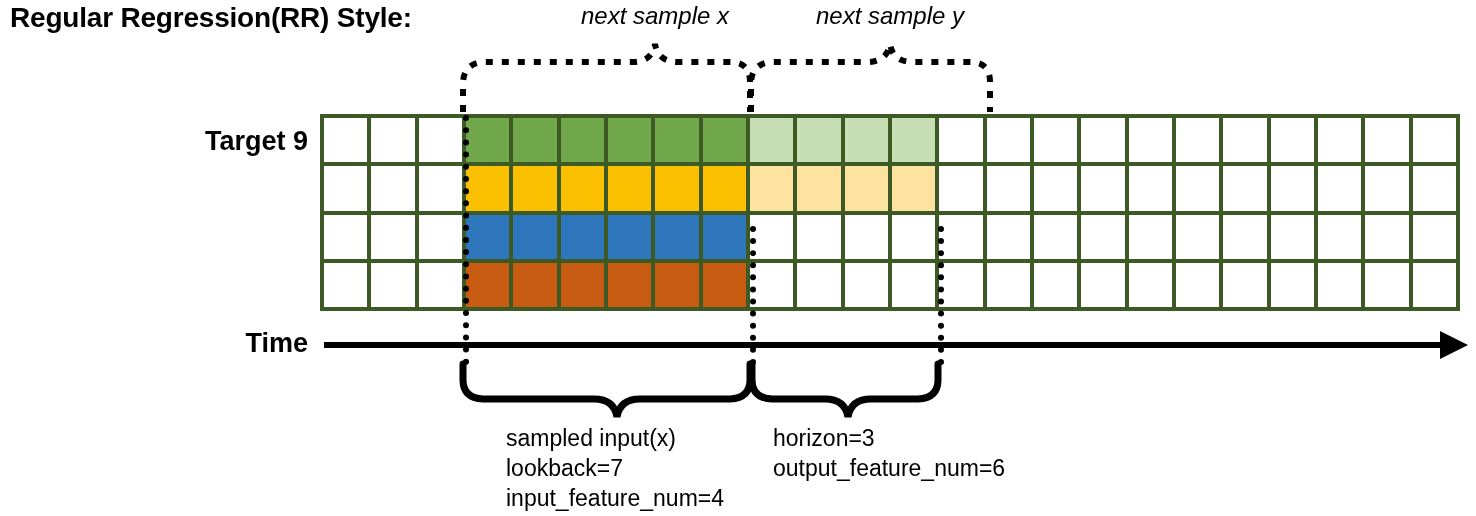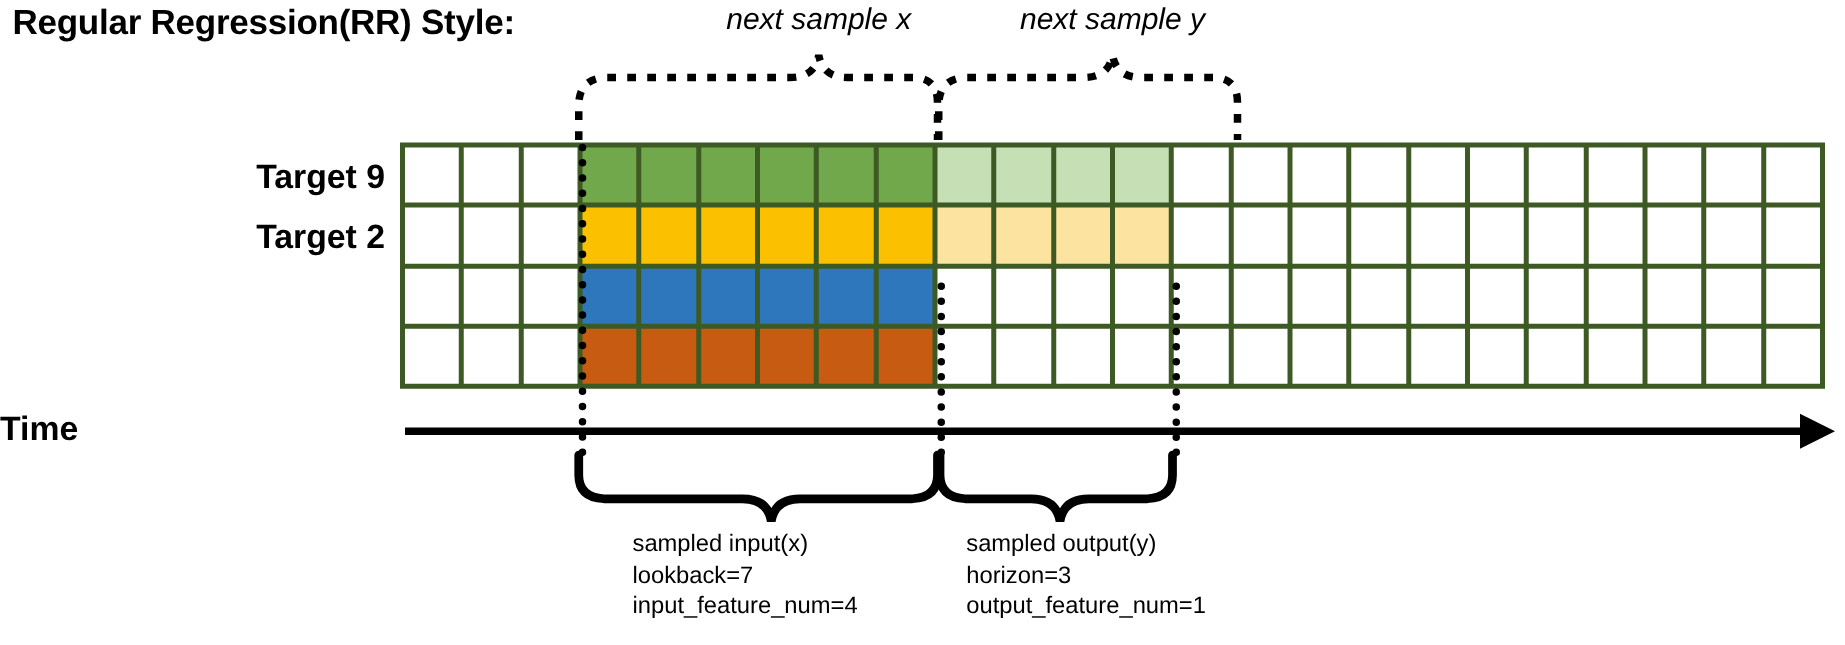--- a/index.html
+++ b/index.html
@@ -48,20 +48,21 @@
     left: 0;
     top: 115px;
     width: 308px;
     height: 196px;
   }
   #time-label {
     position: absolute;
     left: 0;
     top: 328px;
     width: 308px;
+    text-align: right;
     font-size: 27px;
     font-weight: bold;
     color: #000000;
   }
 
   
   #grid {
     position: absolute;
     left: 320px;
     top: 114px;
@@ -129,37 +130,36 @@
     font-size: 24px;
     font-style: italic;
     font-weight: normal;
     color: #000000;
     white-space: nowrap;
     text-align: center;
     line-height: 1;
   }
   .bottom-caption {
     position: absolute;
-    font-size: 19px;
+    font-size: 23px;
     color: #000000;
     white-space: nowrap;
     line-height: 1.30;
   }
   .bottom-caption div { white-space: nowrap; }
 </style>
 </head>
 <body>
 
 <div id="stage">
 
   <div id="title">Regular Regression(RR) Style:</div>
 
   <div id="labels-col">
     <div class="row-label" style="top:13px;">Target 9</div>
-    <div class="row-label" style="top:61px;">Target 2</div>
   </div>
 
   <div id="grid">
     <div class="grid-row">
         <div class="cell" style="background: rgb(255, 255, 255);"></div>
         <div class="cell" style="background: rgb(255, 255, 255);"></div>
         <div class="cell" style="background: rgb(255, 255, 255);"></div>
         <div class="cell" style="background: rgb(112, 168, 75);"></div>
         <div class="cell" style="background: rgb(112, 168, 75);"></div>
         <div class="cell" style="background: rgb(112, 168, 75);"></div>
@@ -283,18 +283,17 @@
 
   <div class="top-caption" style="left:455px; top:4px; width:400px;">next sample x</div>
   <div class="top-caption" style="left:690px; top:4px; width:400px;">next sample y</div>
 
   <div class="bottom-caption" style="left:506px; top:424px;">
     <div>sampled input(x)</div>
     <div>lookback=7</div>
     <div>input_feature_num=4</div>
   </div>
   <div class="bottom-caption" style="left:773px; top:424px;">
-    <div>sampled output(y)</div>
     <div>horizon=3</div>
-    <div>output_feature_num=1</div>
+    <div>output_feature_num=6</div>
   </div>
 
 </div>
 
 </body></html>

